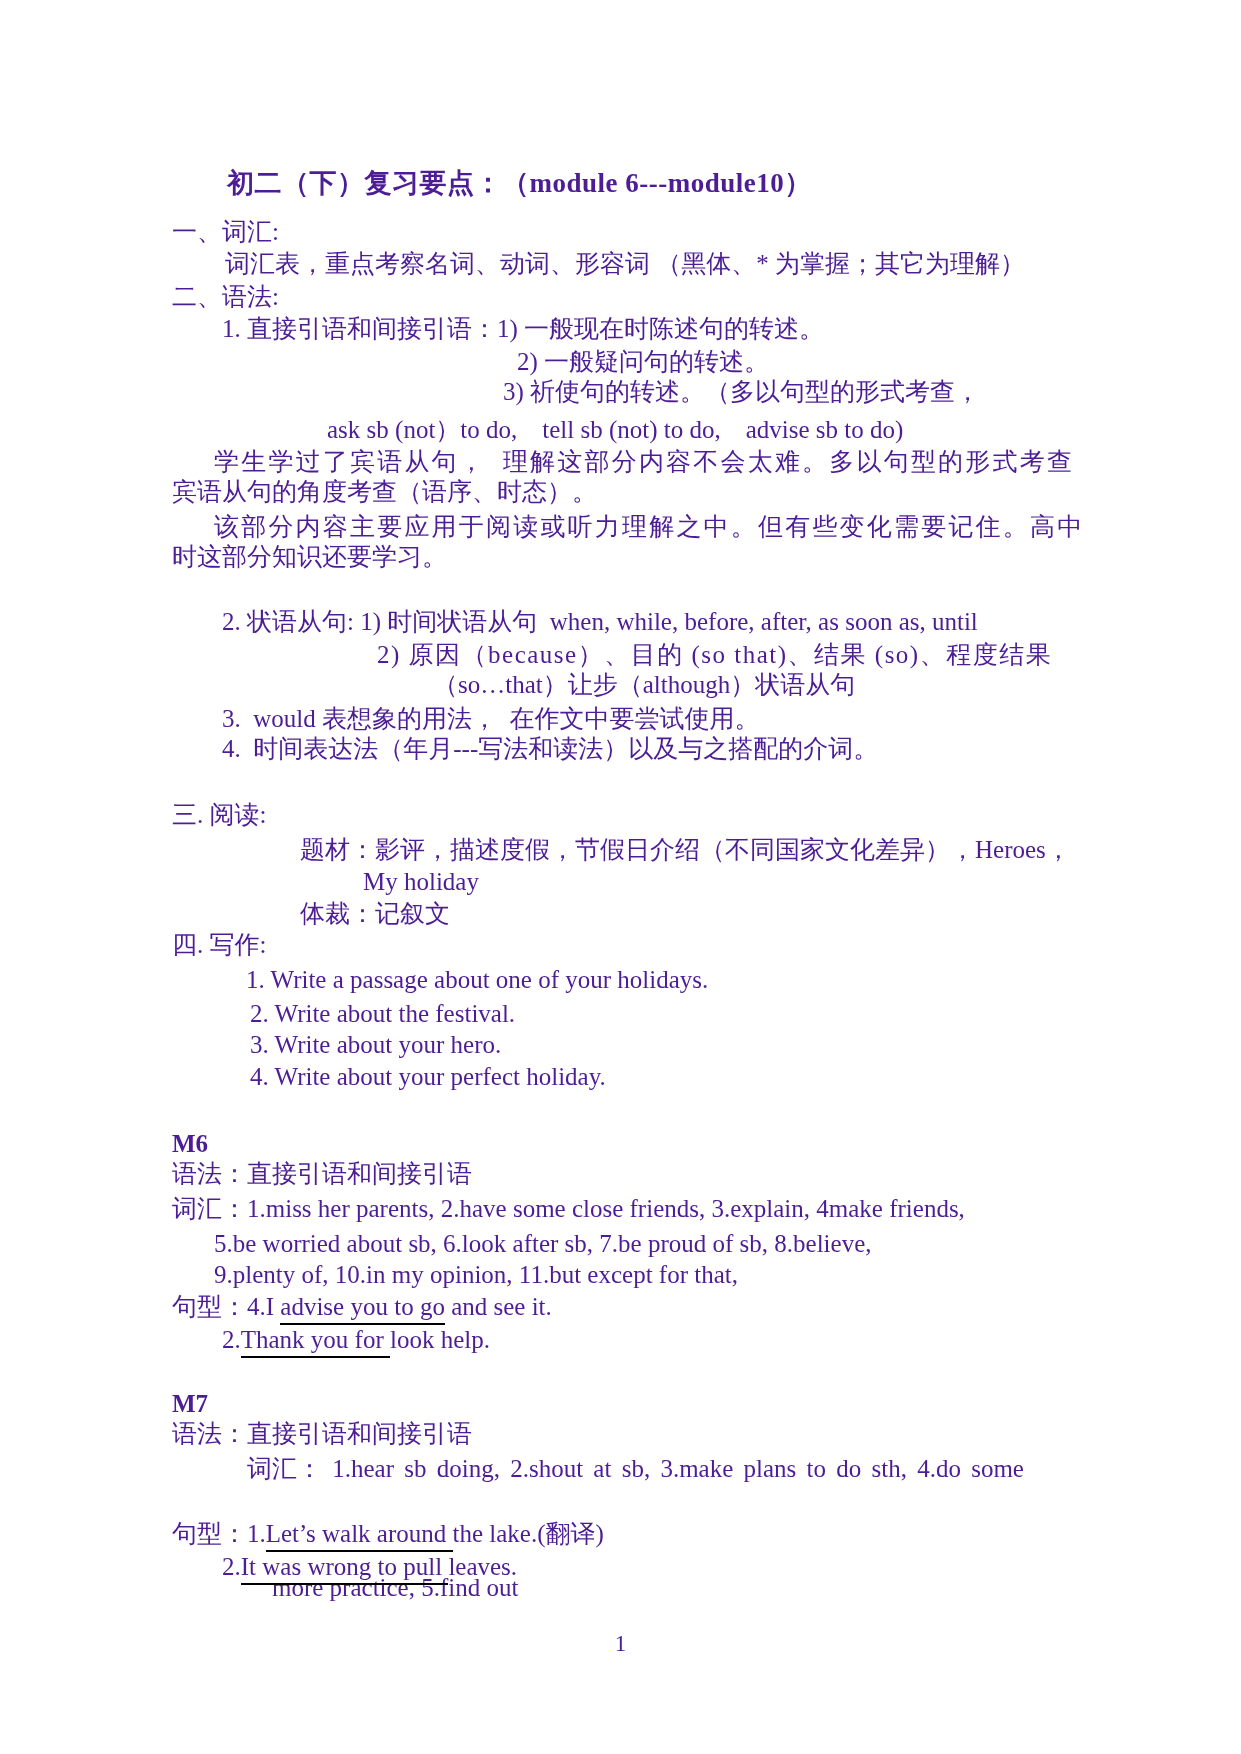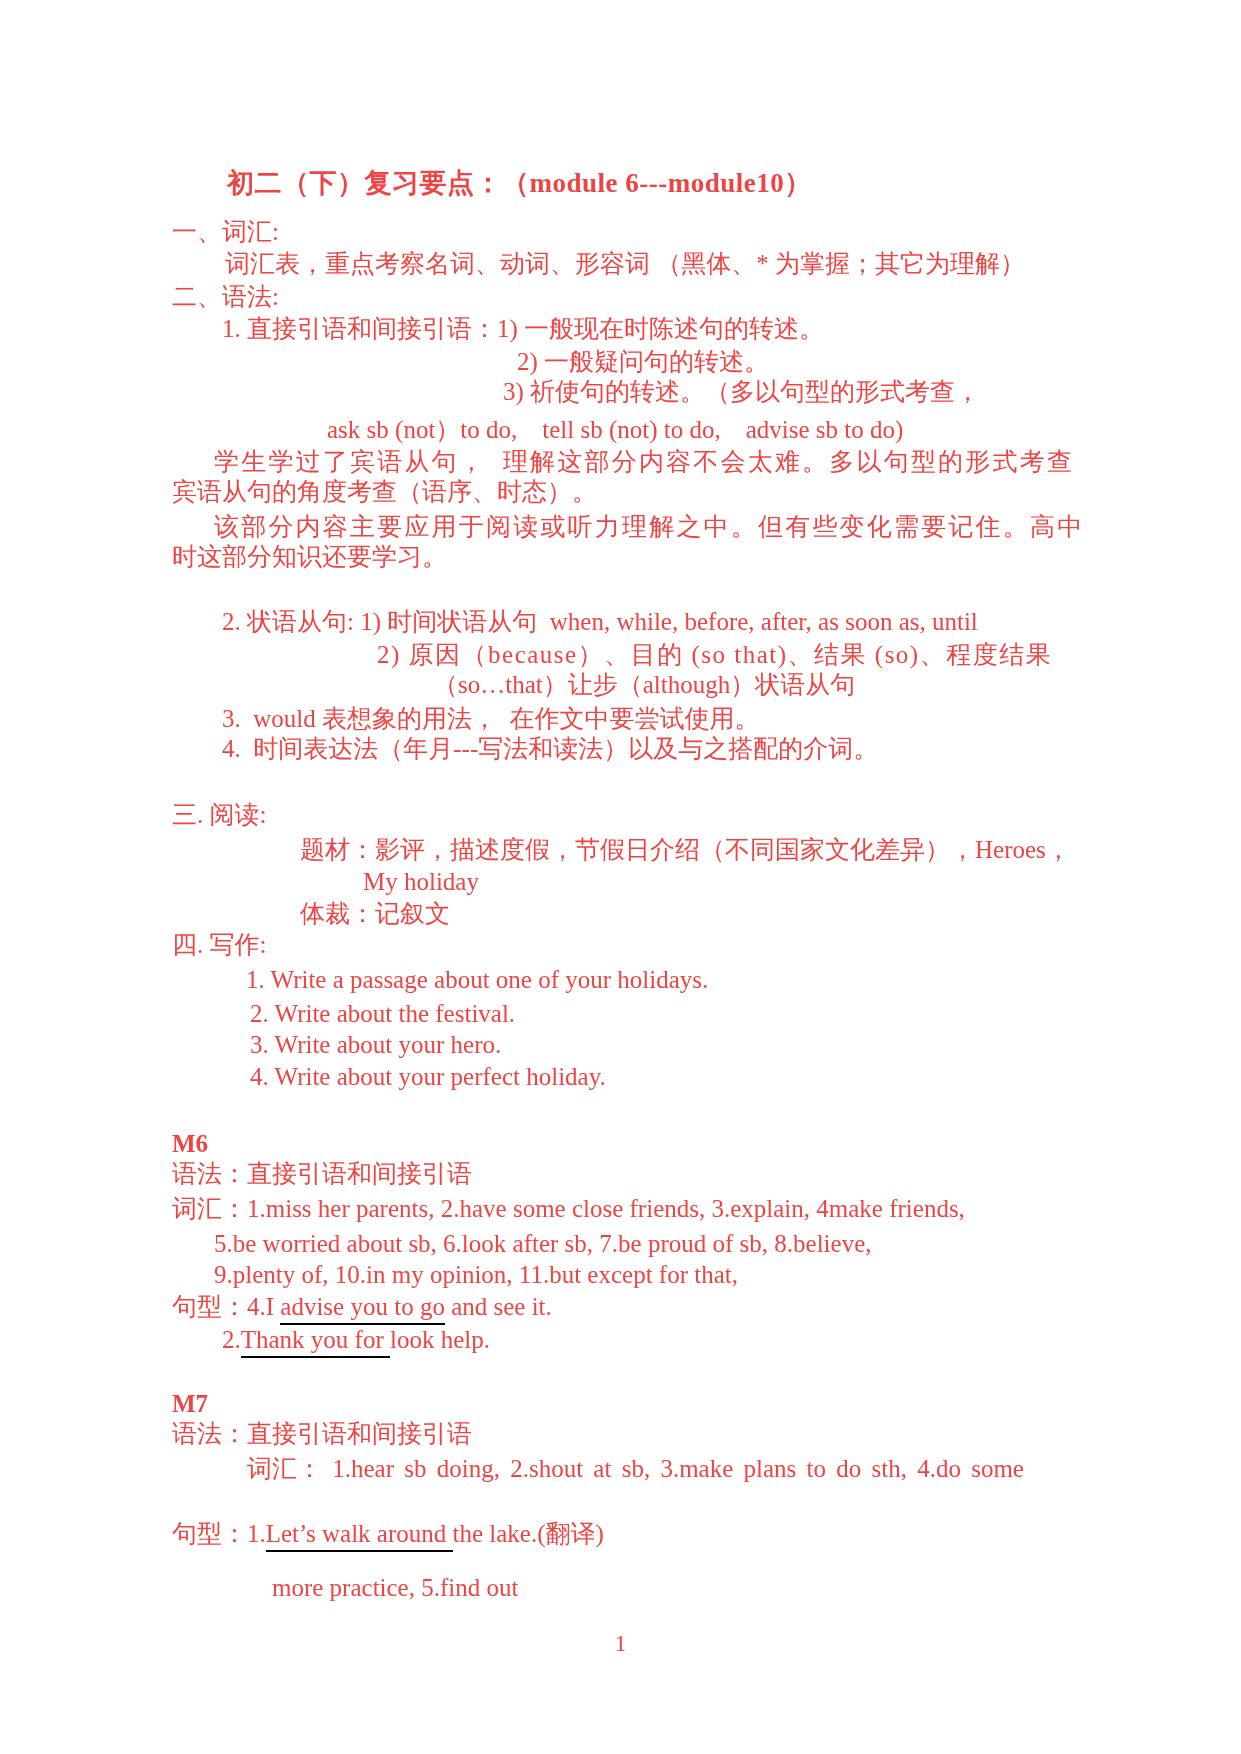--- a/index.html
+++ b/index.html
@@ -1,20 +1,20 @@
 <!DOCTYPE html>
 <html><head>
 <meta charset="utf-8">
 <style>
   html,body { margin:0; padding:0; background:#ffffff; }
   .page {
     position:relative;
     width:1241px; height:1754px;
     background:#ffffff;
-    color:#ef4444;
+    color:#4c1d95;
     font-family:"Liberation Serif","DejaVu Serif",serif;
     overflow:hidden;
   }
   .ln {
     position:absolute;
     white-space:pre;
     font-size:25px;
     line-height:31px;
   }
   .title {
@@ -77,16 +77,17 @@
   <div class="ln" style="top:1228px;left:214px">5.be worried about sb, 6.look after sb, 7.be proud of sb, 8.believe,</div>
   <div class="ln" style="top:1259px;left:214px">9.plenty of, 10.in my opinion, 11.but except for that,</div>
   <div class="ln" style="top:1291px;left:172px"><span>句型：4.I </span><span class="u">advise you to go</span><span> and see it.</span></div>
   <div class="ln" style="top:1324px;left:222px"><span>2.</span><span class="u">Thank you for </span><span>look help.</span></div>
 
   <div class="ln bold" style="top:1388px;left:172px">M7</div>
   <div class="ln" style="top:1418px;left:172px">语法：直接引语和间接引语</div>
   <div class="ln ws4" style="top:1453px;left:247px">词汇： 1.hear sb doing, 2.shout at sb, 3.make plans to do sth, 4.do some</div>
   <div class="ln" style="top:1572px;left:272px">more practice, 5.find out</div>
   <div class="ln" style="top:1518px;left:172px"><span>句型：1.</span><span class="u">Let’s walk around </span><span>the lake.(翻译)</span></div>
+  <div class="ln" style="top:1551px;left:222px"><span>2.</span><span class="u">It was wrong to pull </span><span>leaves.</span></div>
 
   <div class="ln pagenum" style="top:1628px">1</div>
 
 </div>
 
 </body></html>

